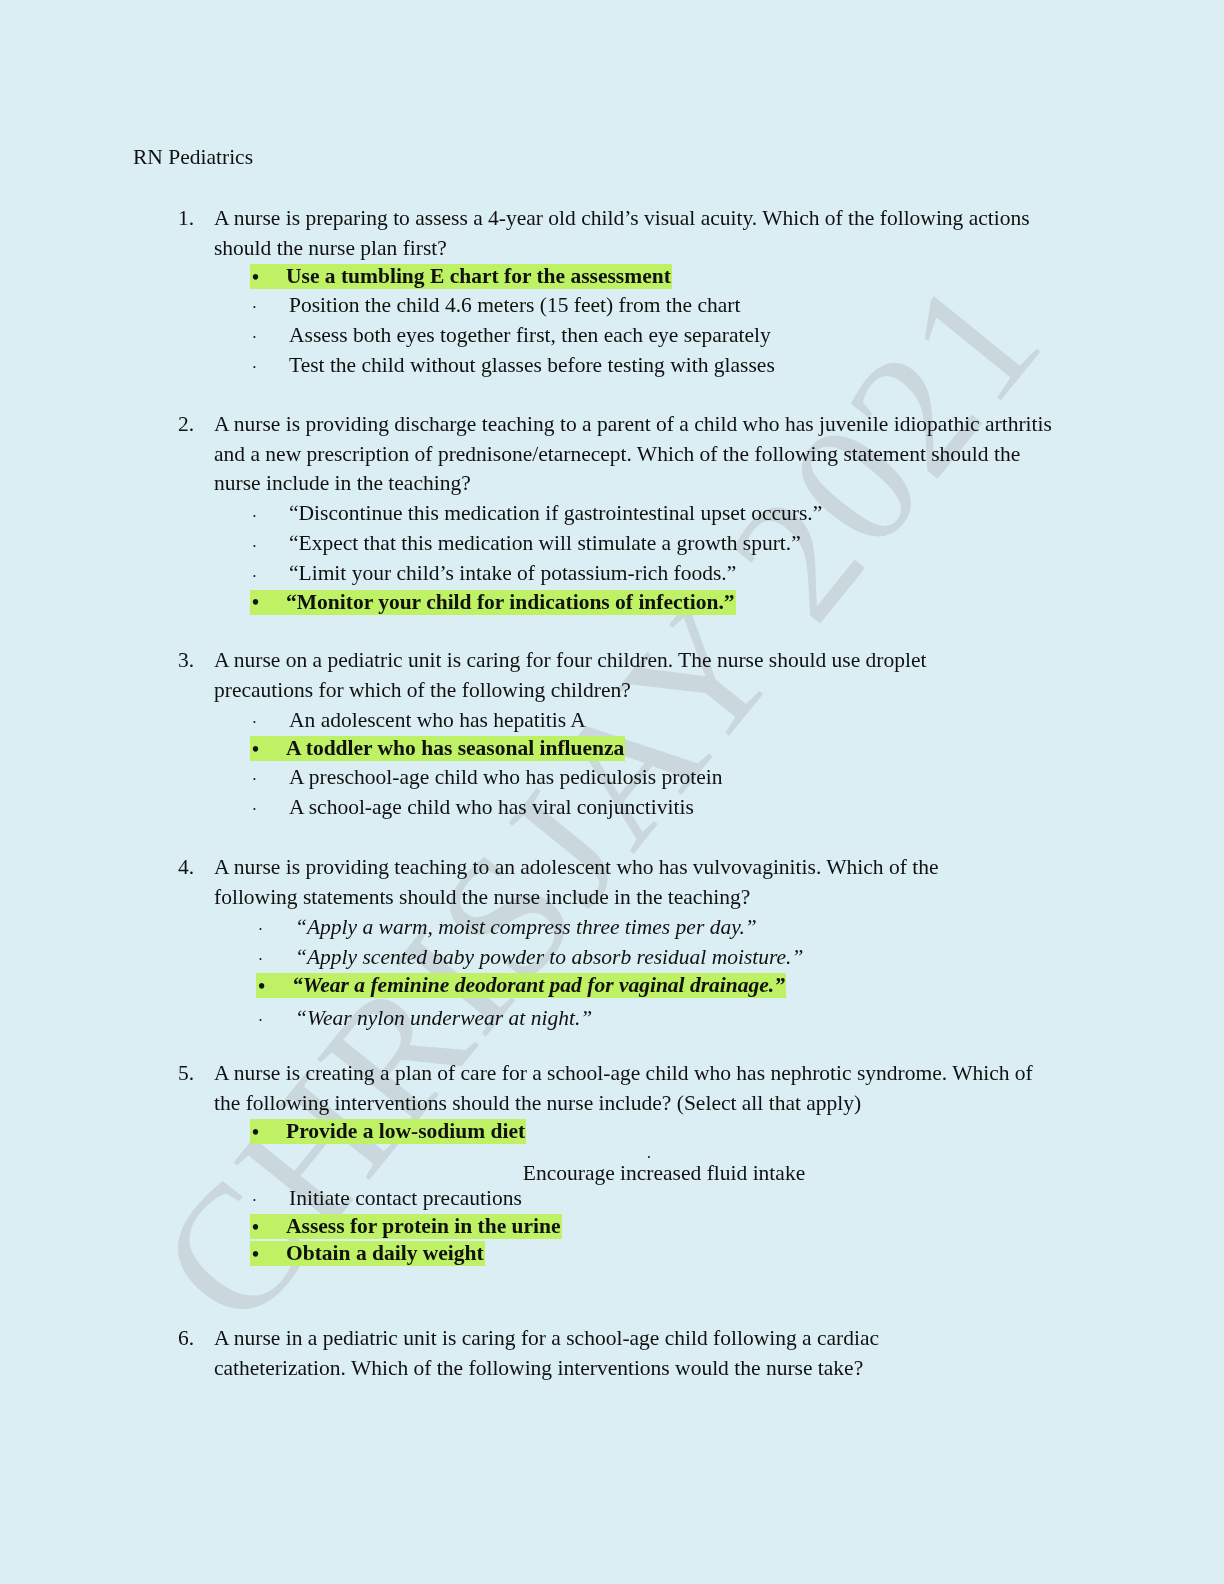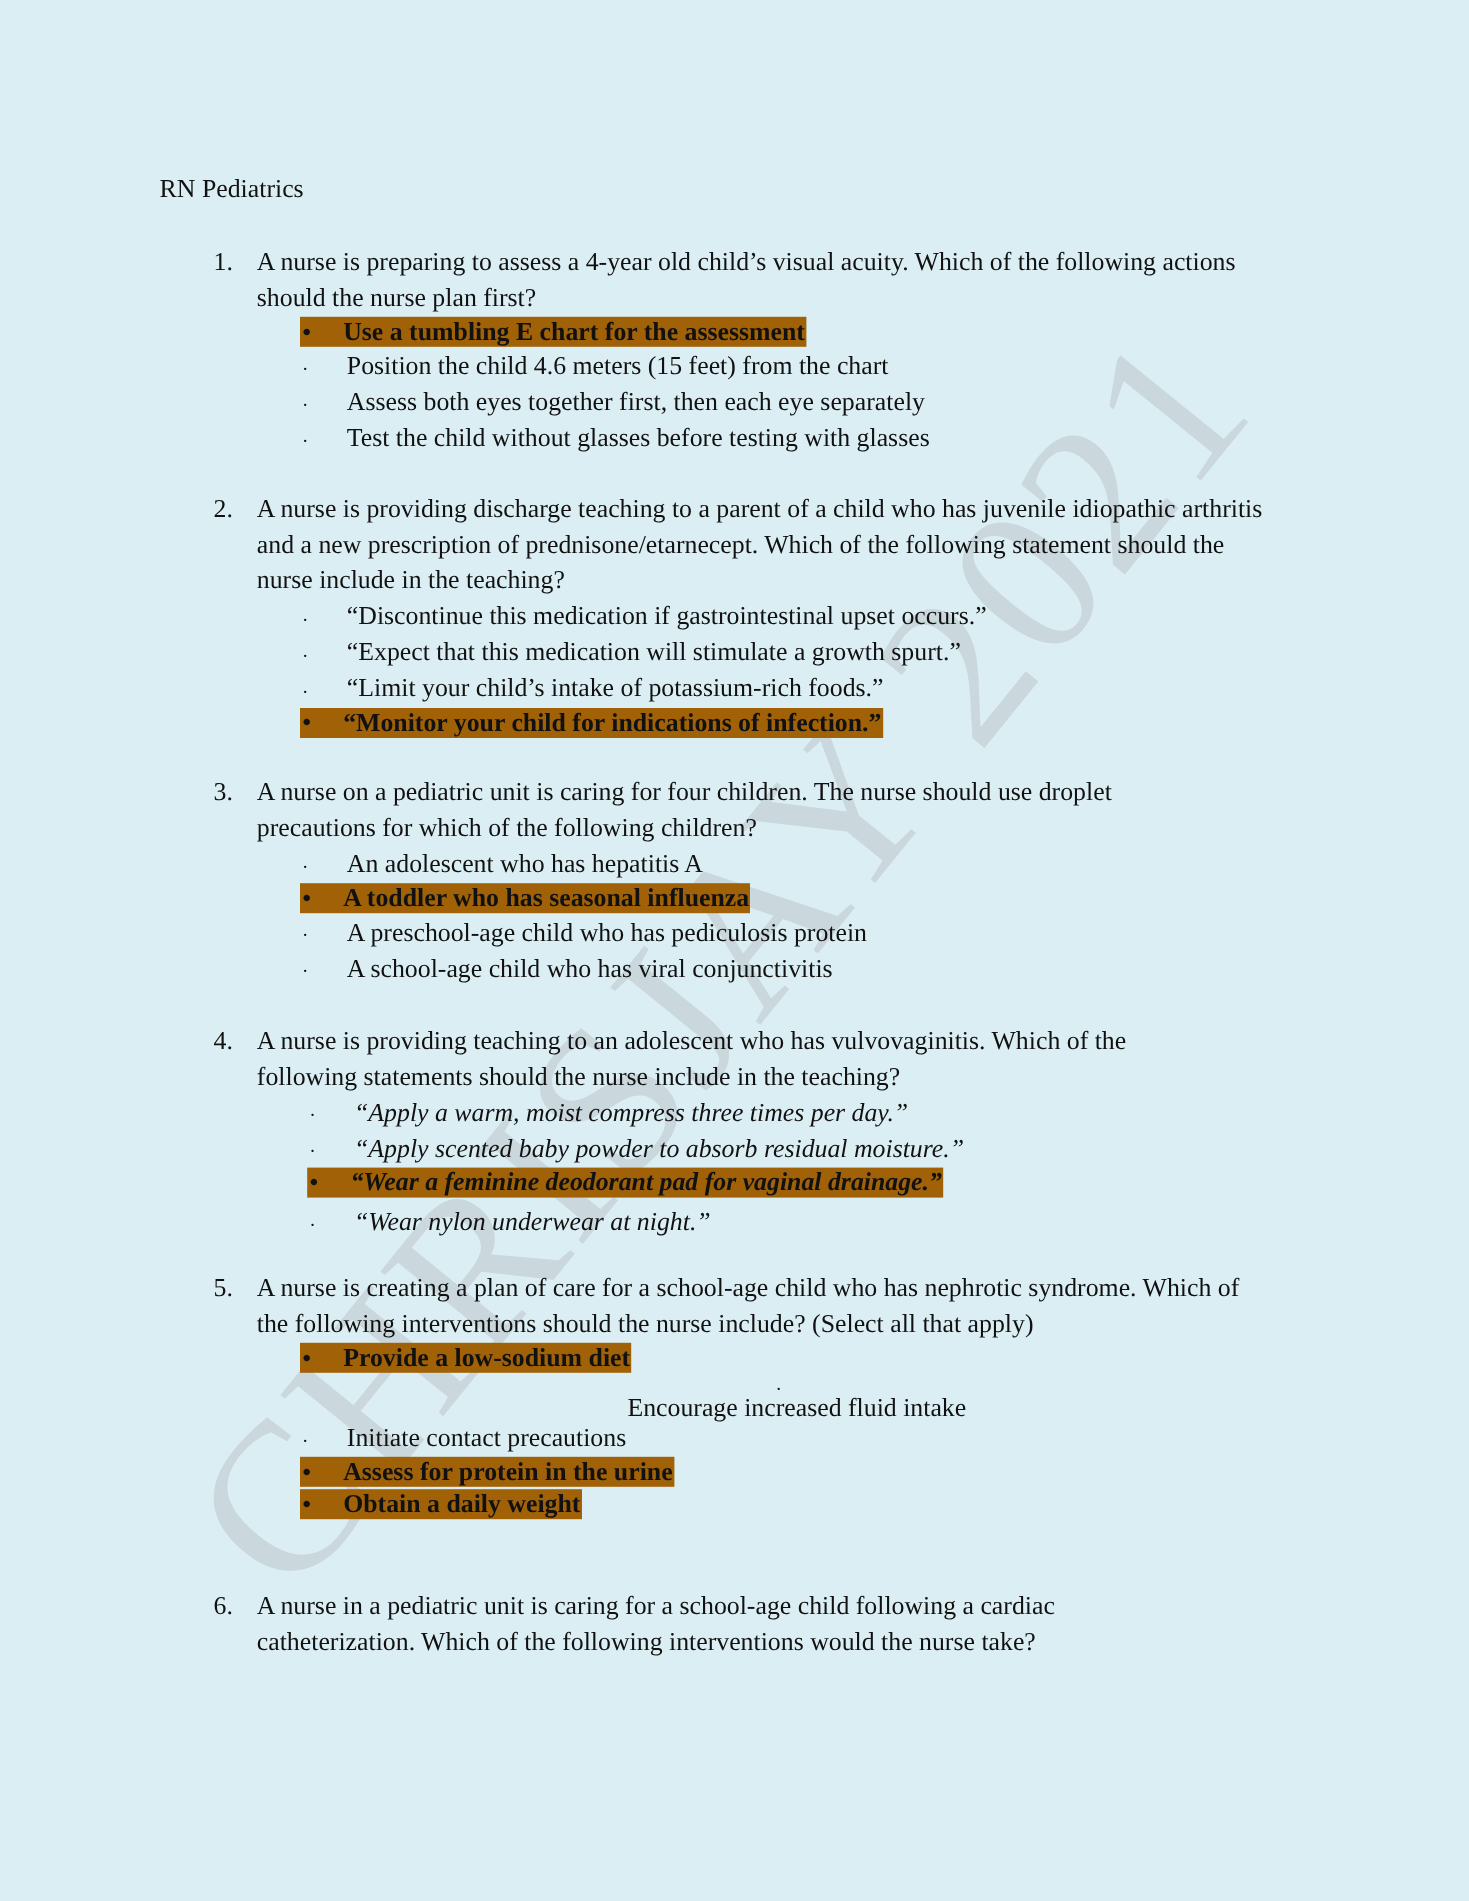--- a/index.html
+++ b/index.html
@@ -87,21 +87,21 @@
       font-size: 8px;
       position: relative;
       top: 1px;
     }
     .opt.correct {
       height: 27px;
     }
     .opt.correct .hl {
       display: inline-flex;
       align-items: center;
-      background: #a16207;
+      background: #bef264;
       height: 25px;
       font-weight: bold;
       padding-right: 1px;
     }
     .opt.correct .bullet {
       font-size: 20px;
       padding-left: 2px;
     }
     .opt.correct .bullet::before {
       content: "\2022";

